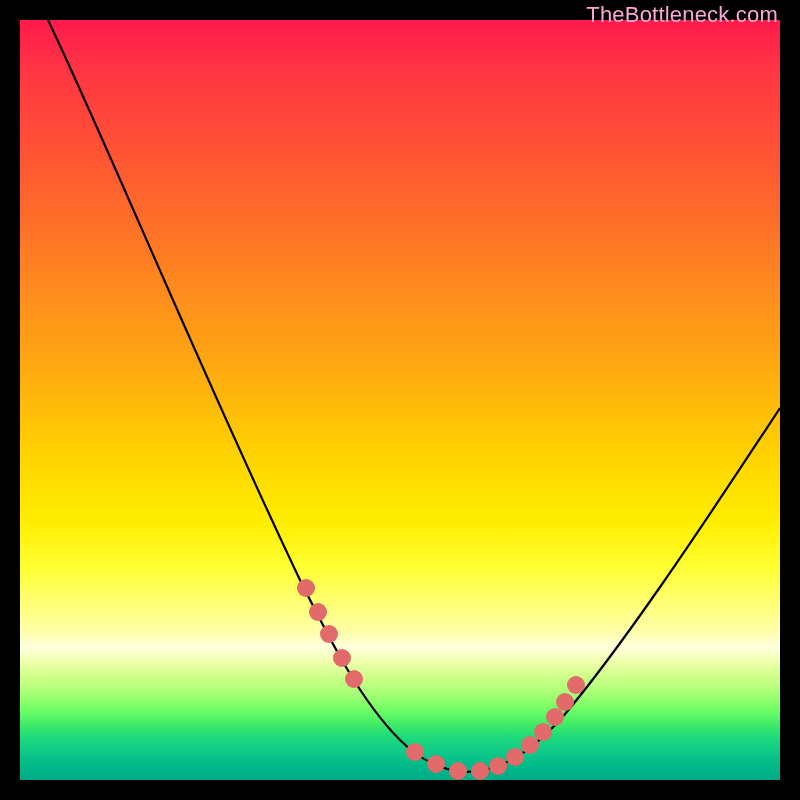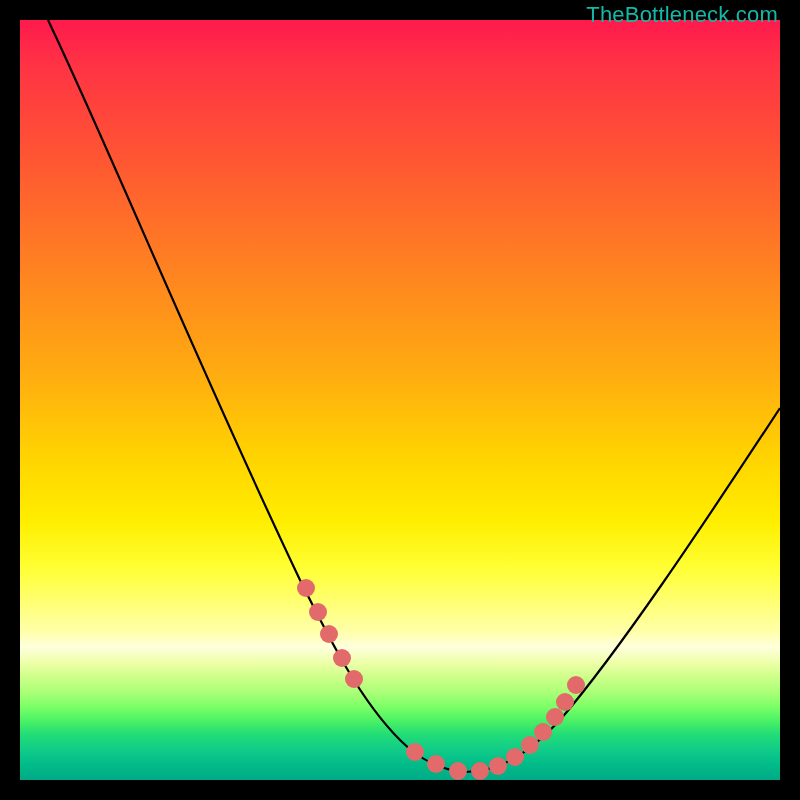--- a/index.html
+++ b/index.html
@@ -51,21 +51,21 @@
       #22dd77 94%,
       #11cc88 96%,
       #00bb88 98%,
       #00aa88 100%
     );
   }
   .watermark {
     position: absolute;
     top: 2px;
     right: 22px;
-    color: #14b8a6;
+    color: #f9a8d4;
     font-size: 22px;
     font-weight: 500;
     letter-spacing: 0.2px;
     z-index: 10;
   }
   svg.curve {
     position: absolute;
     top: 0;
     left: 0;
     width: 100%;

